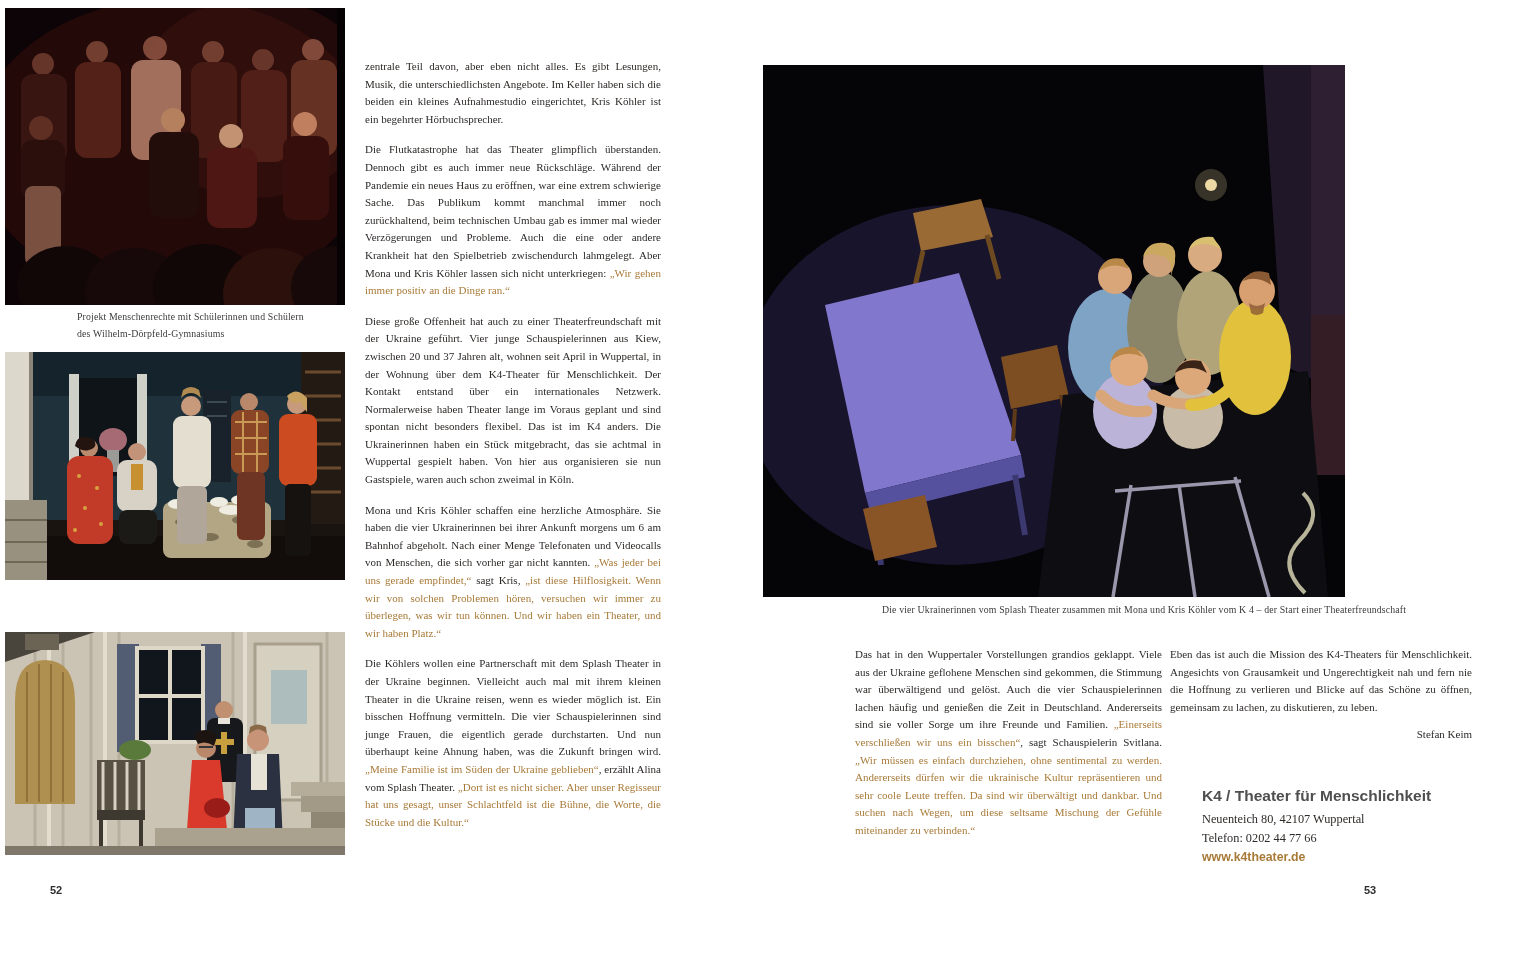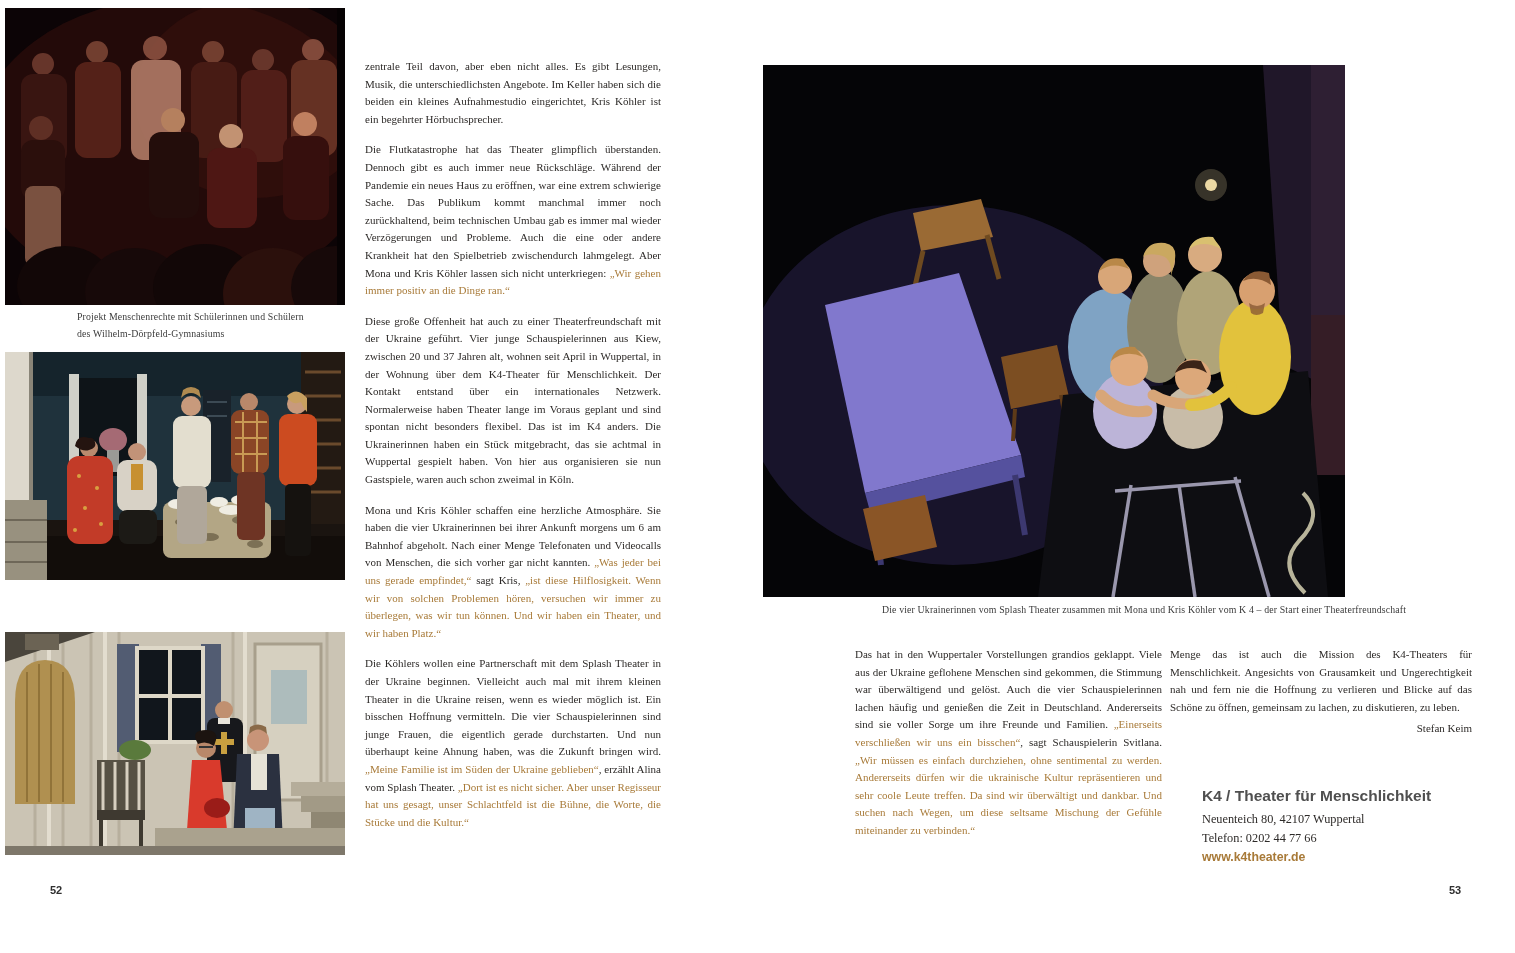--- a/index.html
+++ b/index.html
@@ -5,21 +5,21 @@
   html,body{margin:0;padding:0;background:#e8e8e8;}
   .spread{position:relative;width:1515px;height:953px;background:#ffffff;overflow:hidden;
           font-family:"Liberation Serif","DejaVu Serif",serif;color:#2d2a28;}
   .photo{position:absolute;overflow:hidden;}
   .photo svg{display:block;width:100%;height:100%;}
   .caption{position:absolute;font-size:9.8px;color:#3a3a3a;line-height:17px;letter-spacing:.15px;white-space:nowrap;margin-left:27px;}
   .col{position:absolute;text-align:justify;font-size:11px;line-height:17.6px;}
   .col p{margin:0 0 13px 0;-webkit-hyphens:auto;hyphens:auto;}
   .quote{color:#a87a38;}
   .pagenum{position:absolute;font-family:"Liberation Sans","DejaVu Sans",sans-serif;font-weight:bold;font-size:11px;color:#2f2f2f;}
-  .byline{text-align:right;margin-top:4px;}
+  .byline{text-align:right;margin-top:10px;}
   .contact{position:absolute;width:330px;margin-left:32px;}
   .contact-name{font-family:"Liberation Sans","DejaVu Sans",sans-serif;font-weight:bold;font-size:15.5px;color:#4f4f4f;margin:0 0 5px 0;}
   .contact-line{font-size:12.3px;line-height:19px;margin:0;}
   .contact-web{font-family:"Liberation Sans","DejaVu Sans",sans-serif;font-weight:bold;font-size:12.3px;color:#a87a38;margin:2px 0 0 0;cursor:pointer;}
 </style>
 </head>
 <body>
 
 <div class="spread">
 
@@ -325,26 +325,26 @@
   </div>
   <div class="caption" style="left:855px;top:601px;text-align:right;">
     <div>Die vier Ukrainerinnen vom Splash Theater zusammen mit Mona und Kris Köhler vom K 4 – der Start einer Theaterfreundschaft</div>
   </div>
 
   <div class="col" style="left:855px;top:646px;width:307px;">
     <p><span>Das hat in den Wuppertaler Vorstellungen grandios geklappt. Viele aus der Ukraine geflohene Menschen sind gekommen, die Stimmung war überwältigend und gelöst. Auch die vier Schauspielerinnen lachen häufig und genießen die Zeit in Deutschland. Andererseits sind sie voller Sorge um ihre Freunde und Familien. </span><span class="quote">„Einerseits verschließen wir uns ein bisschen“</span><span>, sagt Schauspielerin Svitlana. </span><span class="quote">„Wir müssen es einfach durchziehen, ohne sentimental zu werden. Andererseits dürfen wir die ukrainische Kultur repräsentieren und sehr coole Leute treffen. Da sind wir überwältigt und dankbar. Und suchen nach Wegen, um diese seltsame Mischung der Gefühle miteinander zu verbinden.“</span></p>
   </div>
 
   <div class="col" style="left:1170px;top:646px;width:302px;">
-    <p style="margin-bottom:0;"><span>Menge das ist auch die Mission des K4-Theaters für Menschlichkeit. Angesichts von Grausamkeit und Ungerechtigkeit nah und fern nie die Hoffnung zu verlieren und Blicke auf das Schöne zu öffnen, gemeinsam zu lachen, zu diskutieren, zu leben.</span></p>
+    <p style="margin-bottom:0;"><span>Eben das ist auch die Mission des K4-Theaters für Menschlichkeit. Angesichts von Grausamkeit und Ungerechtigkeit nah und fern nie die Hoffnung zu verlieren und Blicke auf das Schöne zu öffnen, gemeinsam zu lachen, zu diskutieren, zu leben.</span></p>
     <div class="byline">Stefan Keim</div>
   </div>
 
   <div class="contact" style="left:1170px;top:787px;">
     <p class="contact-name">K4 / Theater für Menschlichkeit</p>
     <p class="contact-line">Neuenteich 80, 42107 Wuppertal</p>
     <p class="contact-line">Telefon: 0202 44 77 66</p>
     <p class="contact-web">www.k4theater.de</p>
   </div>
 
-  <div class="pagenum" style="left:1449px;top:884px;">53</div>
+  <div class="pagenum" style="left:1364px;top:884px;">53</div>
 
 </div>
 
 </body></html>

